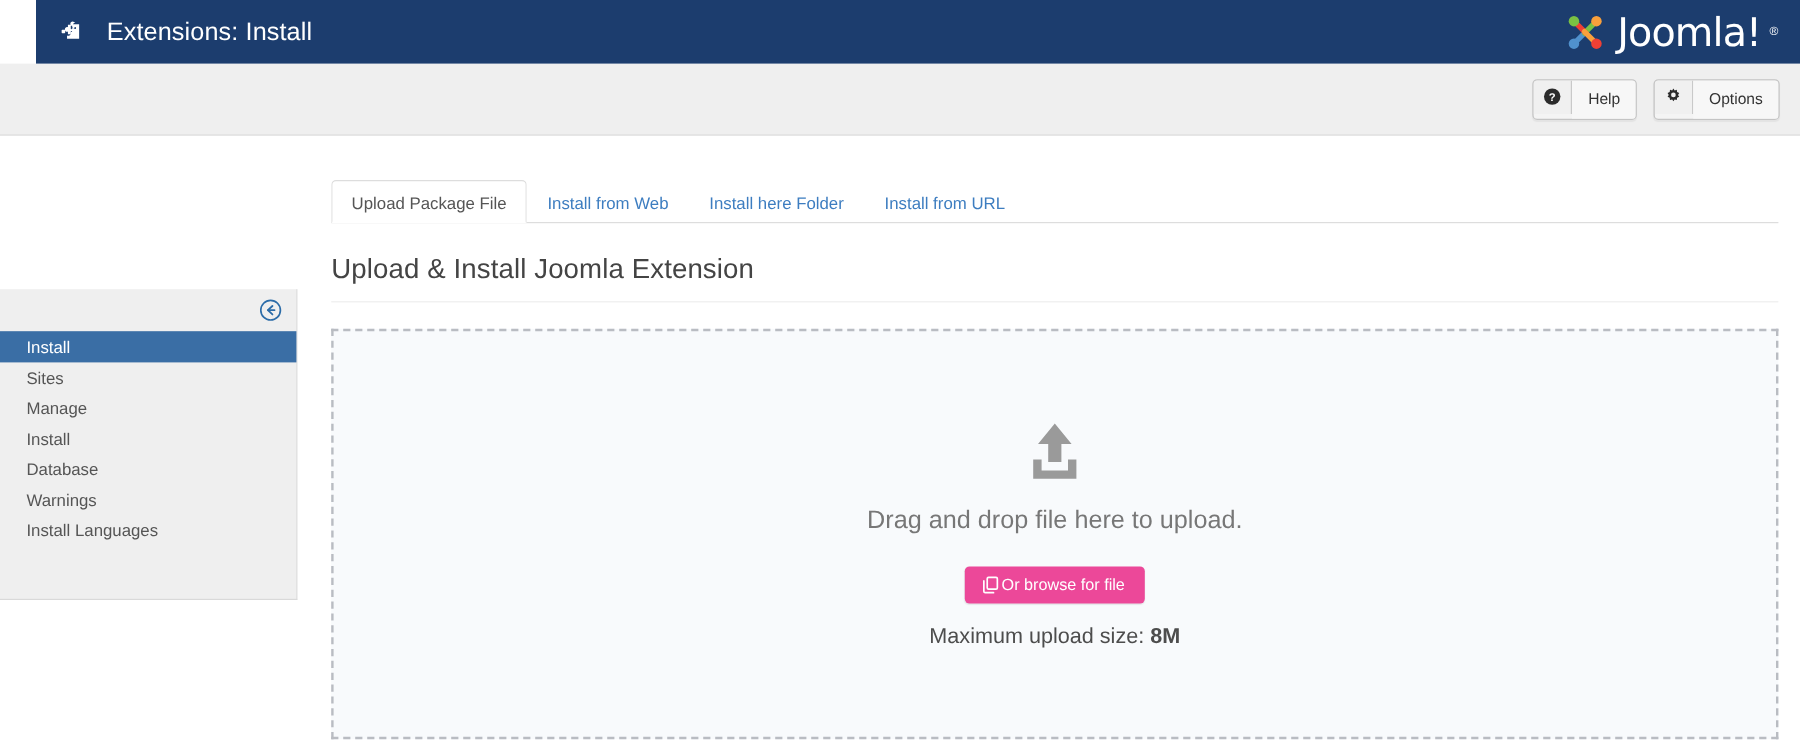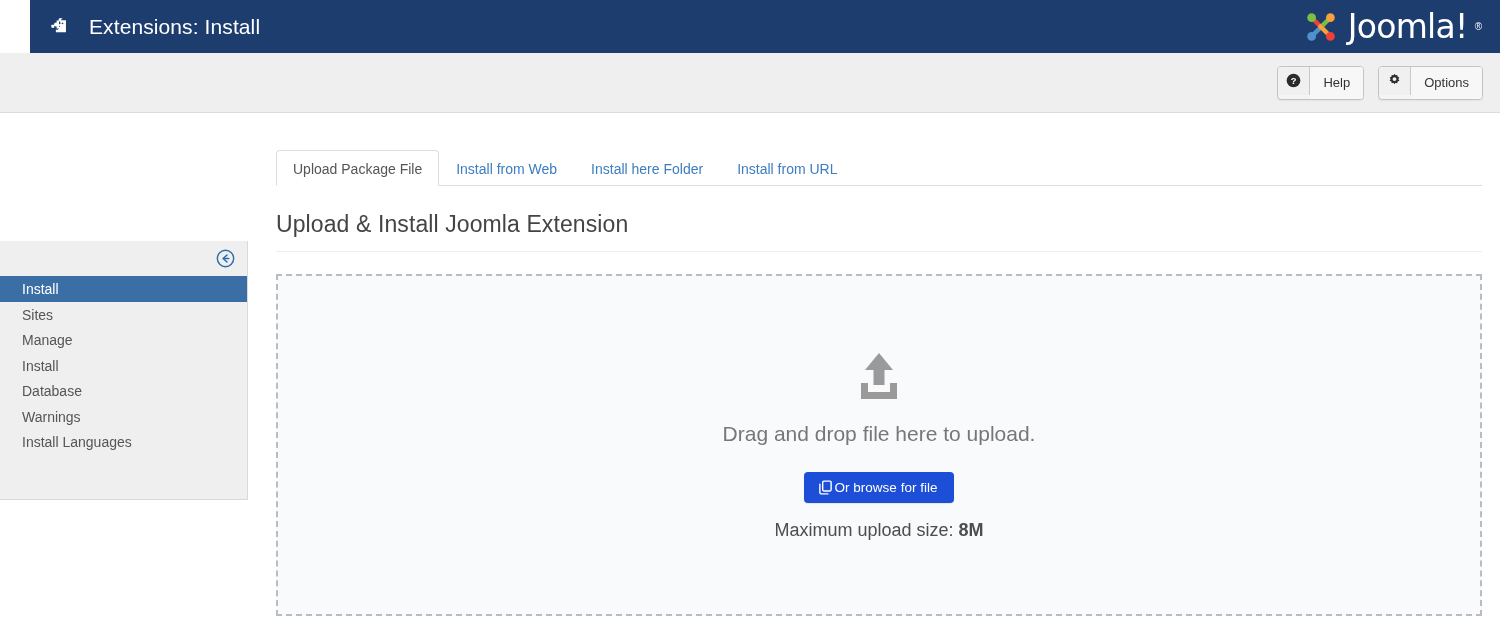--- a/index.html
+++ b/index.html
@@ -197,21 +197,21 @@
     cursor: pointer;
   }
   .upload-icon { width: 52px; height: 52px; display: block; margin-bottom: 20px; }
   .dropzone-text {
     font-size: 21px;
     color: #777777;
     font-weight: 400;
     margin-bottom: 26px;
   }
   .browse-btn {
-    background: #1d4ed8;
+    background: #ec4899;
     color: #ffffff;
     border: none;
     border-radius: 4px;
     font-size: 13.5px;
     font-family: "Liberation Sans", sans-serif;
     padding: 8px 17px 8px 14px;
     display: flex;
     align-items: center;
     gap: 2px;
     cursor: pointer;

